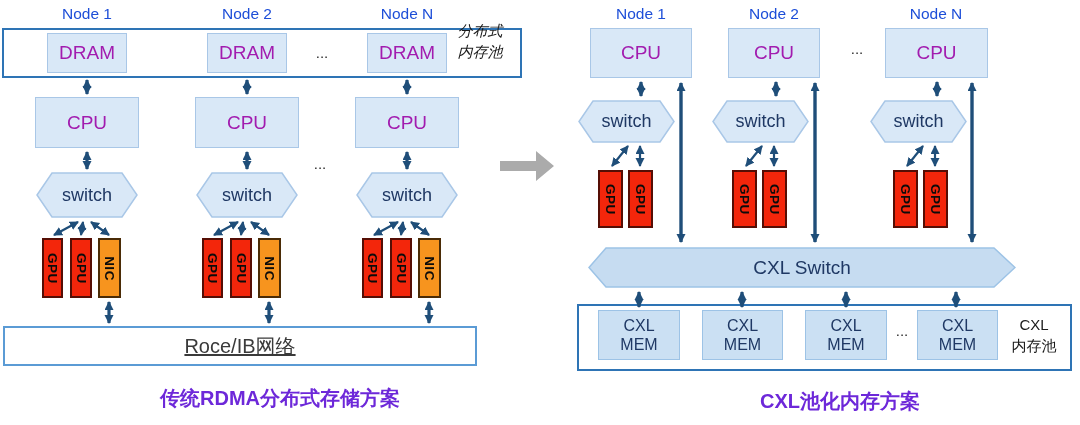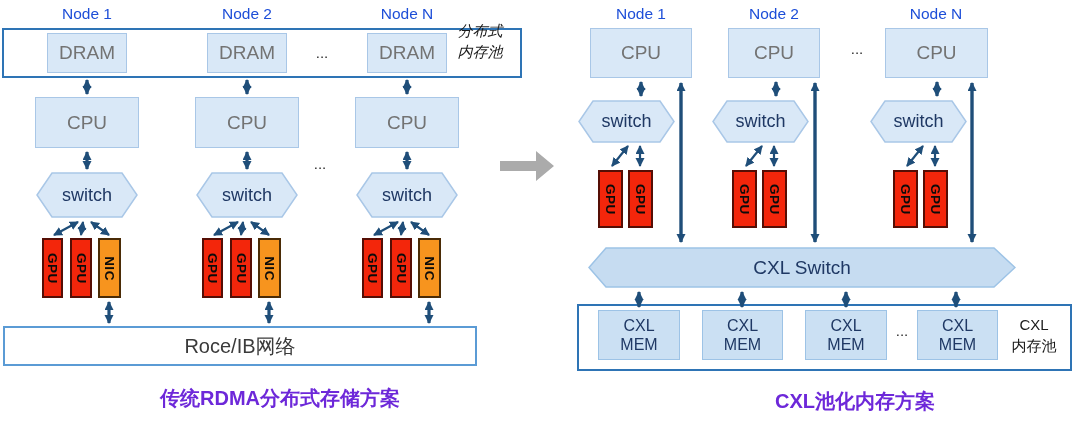--- a/index.html
+++ b/index.html
@@ -7,21 +7,21 @@
     position:relative; width:1080px; height:425px; background:#ffffff;
     font-family:"Liberation Sans", sans-serif; overflow:hidden;
   }
   .node-label {
     position:absolute; height:20px; text-align:center;
     font-size:15.5px; color:#1d4ed8;
   }
   .bluebox {
     position:absolute; background:#D9E8F7; border:1.5px solid #A9C7E7;
     display:flex; align-items:center; justify-content:center;
-    font-size:19px; color:#737373; box-sizing:border-box;
+    font-size:19px; color:#a21caf; box-sizing:border-box;
   }
   .membox {
     position:absolute; background:#CBE0F3; border:1.5px solid #9DC3E6;
     display:flex; flex-direction:column; align-items:center; justify-content:center;
     font-size:16px; line-height:1.2; color:#1F3864; box-sizing:border-box; text-align:center;
   }
   .container-frame {
     position:absolute; background:#ffffff; border:2px solid #2E74B5; box-sizing:border-box;
   }
   .network-bar {
@@ -127,21 +127,21 @@
     <div class="vbox gpu" style="left:362px; top:238px; width:21px; height:60px;">
         <span>GPU</span>
       </div>
     <div class="vbox gpu" style="left:390px; top:238px; width:22px; height:60px;">
         <span>GPU</span>
       </div>
     <div class="vbox nic" style="left:418px; top:238px; width:23px; height:60px;">
         <span>NIC</span>
       </div>
 
-    <div class="network-bar" style="left:3px; top:326px; width:474px; height:40px;">Roce/IB网络</div>
+    <div class="network-bar" style="left:3px; top:326px; width:474px; height:40px;text-decoration:underline;">Roce/IB网络</div>
 
     <div class="caption" style="left:100px; top:385px;">传统RDMA分布式存储方案</div>
   </div>
 
   <div>
 
     <div class="node-label" style="left:601px; top:5px; width:80px;">Node 1</div>
     <div class="node-label" style="left:734px; top:5px; width:80px;">Node 2</div>
     <div class="node-label" style="left:896px; top:5px; width:80px;">Node N</div>
 
@@ -213,21 +213,21 @@
       <div>CXL</div>
       <div>MEM</div>
     </div>
     <div class="ellipsis" style="left:886px; top:322px;">...</div>
 
     <div class="pool-label" style="left:998px; top:314px; width:72px;">
       <div>CXL</div>
       <div>内存池</div>
     </div>
 
-    <div class="caption" style="left:675px; top:388px;">CXL池化内存方案</div>
+    <div class="caption" style="left:660px; top:388px;">CXL池化内存方案</div>
   </div>
 
   <svg class="arrow-layer" viewBox="0 0 1080 425">
     <defs>
       <marker id="mE" markerUnits="userSpaceOnUse" markerWidth="11" markerHeight="11" refX="8" refY="4.5" orient="auto">
         <path d="M0,0 L9,4.5 L0,9 Z" fill="#1F4E79"></path>
       </marker>
       <marker id="mS" markerUnits="userSpaceOnUse" markerWidth="11" markerHeight="11" refX="8" refY="4.5" orient="auto-start-reverse">
         <path d="M0,0 L9,4.5 L0,9 Z" fill="#1F4E79"></path>
       </marker>

